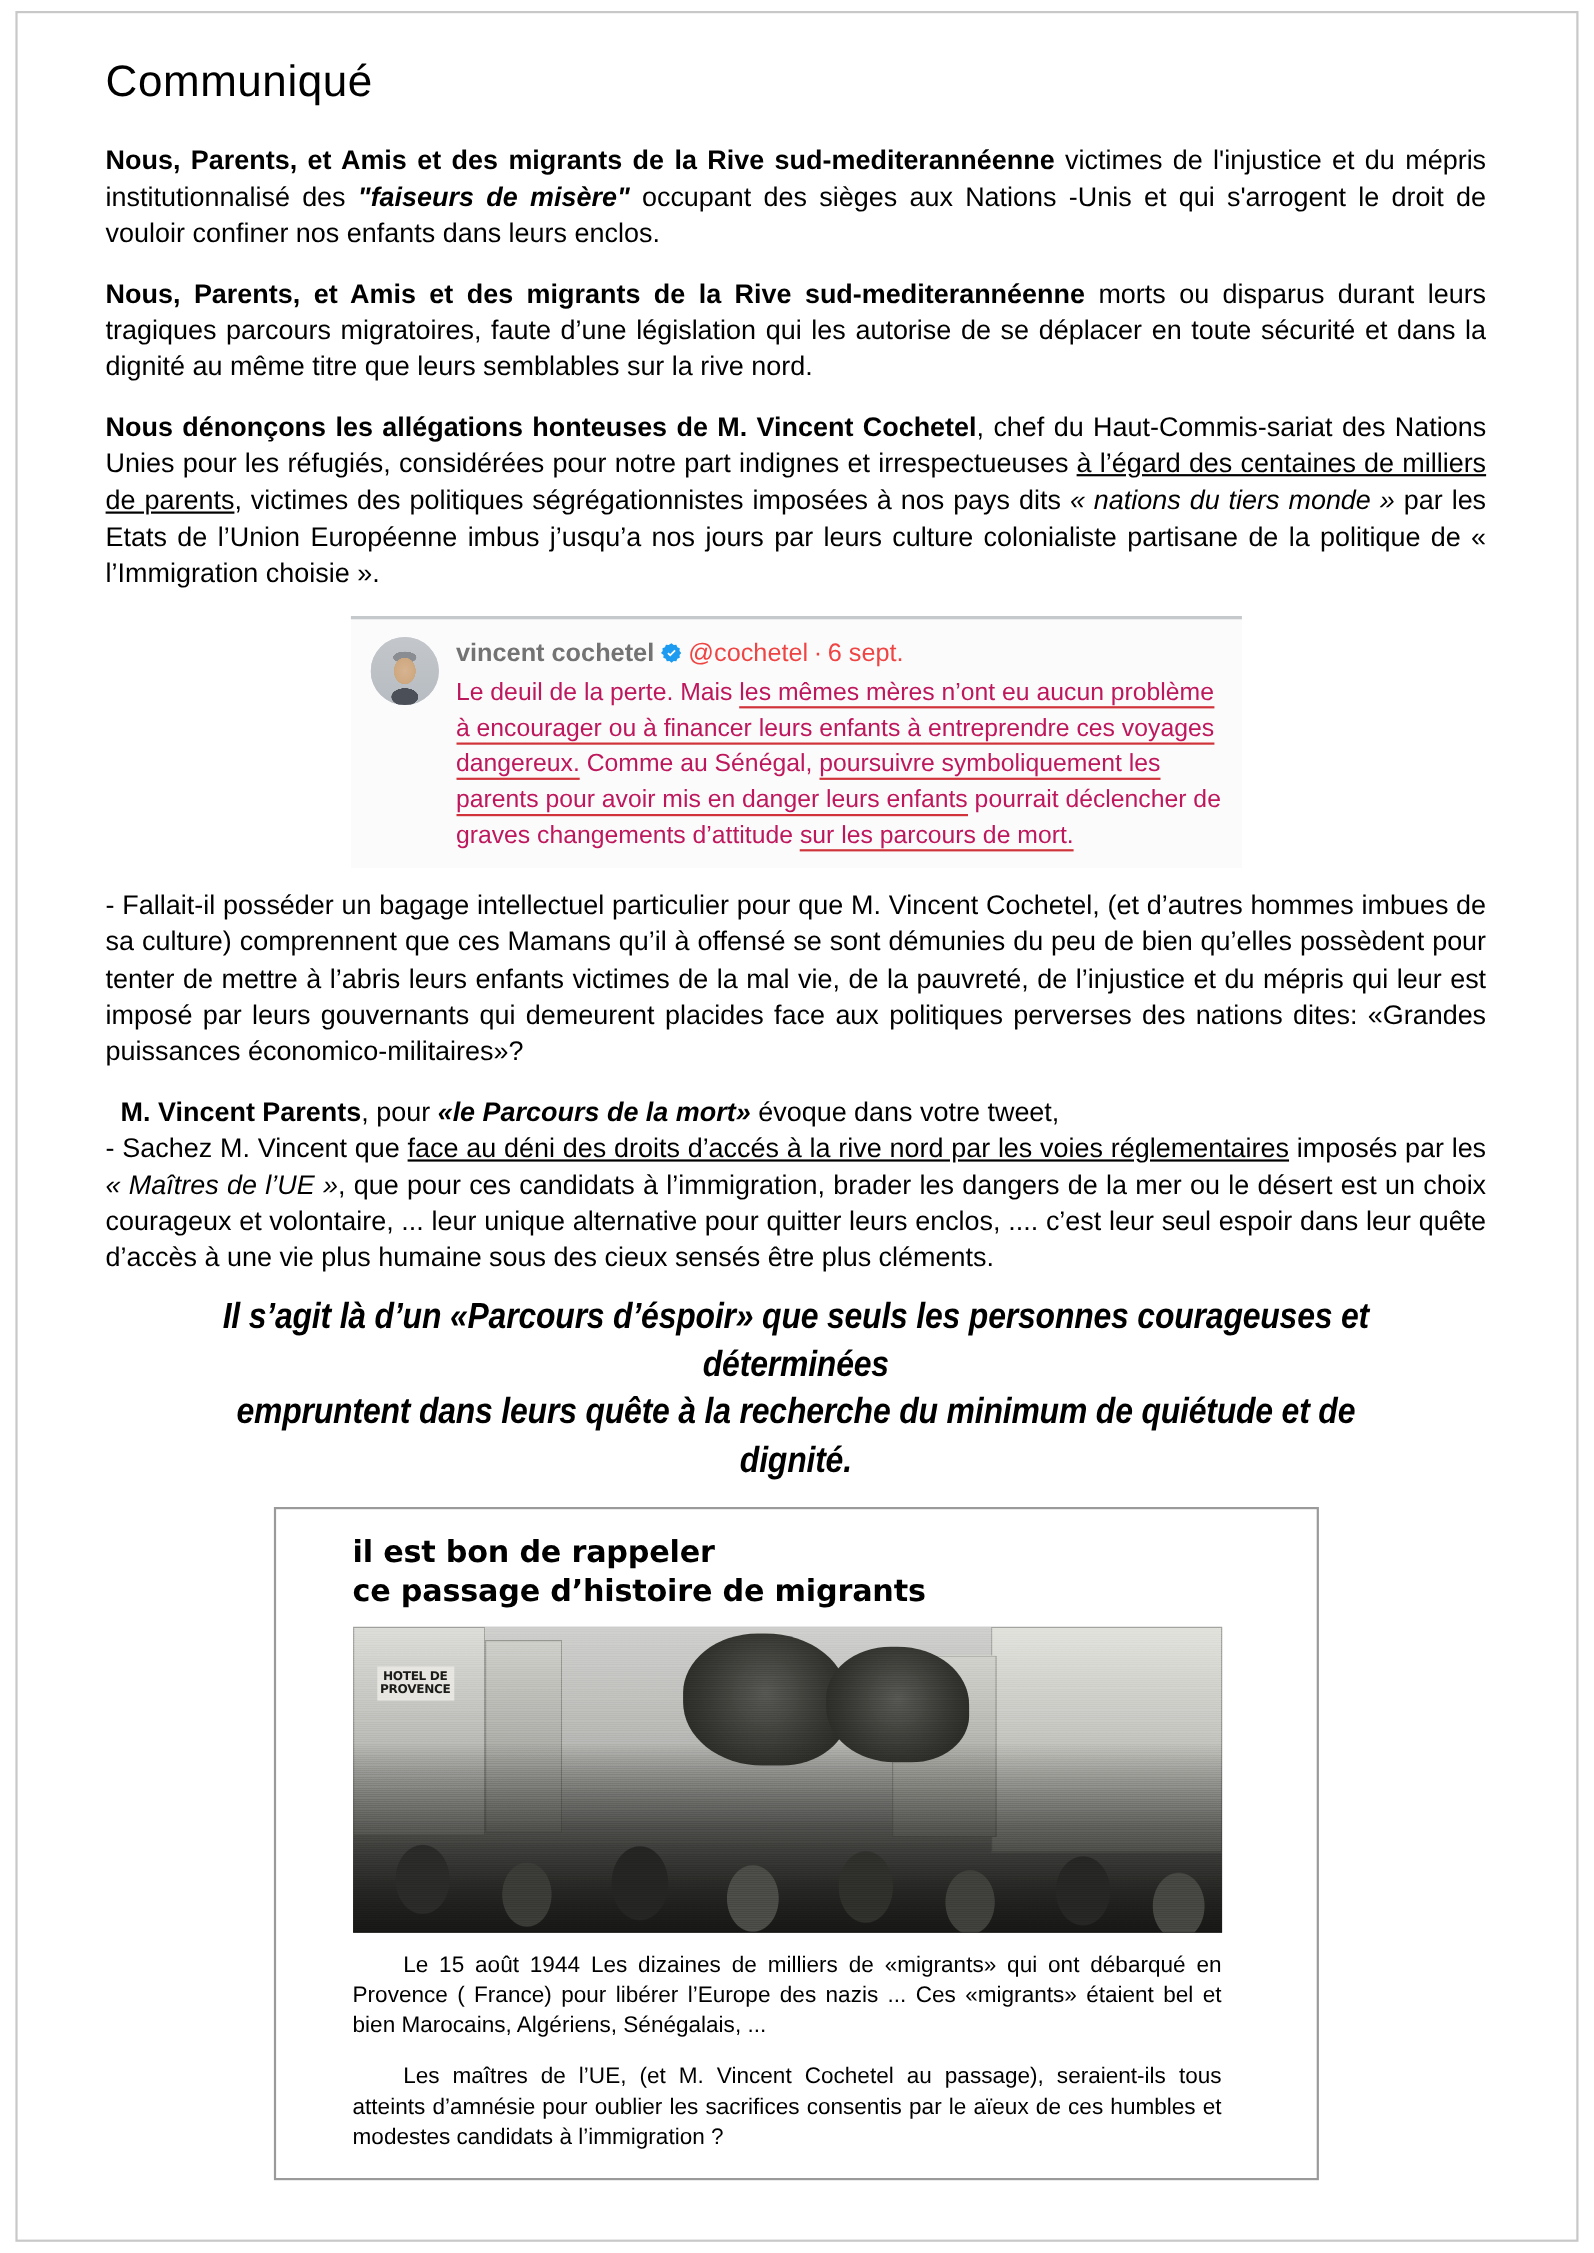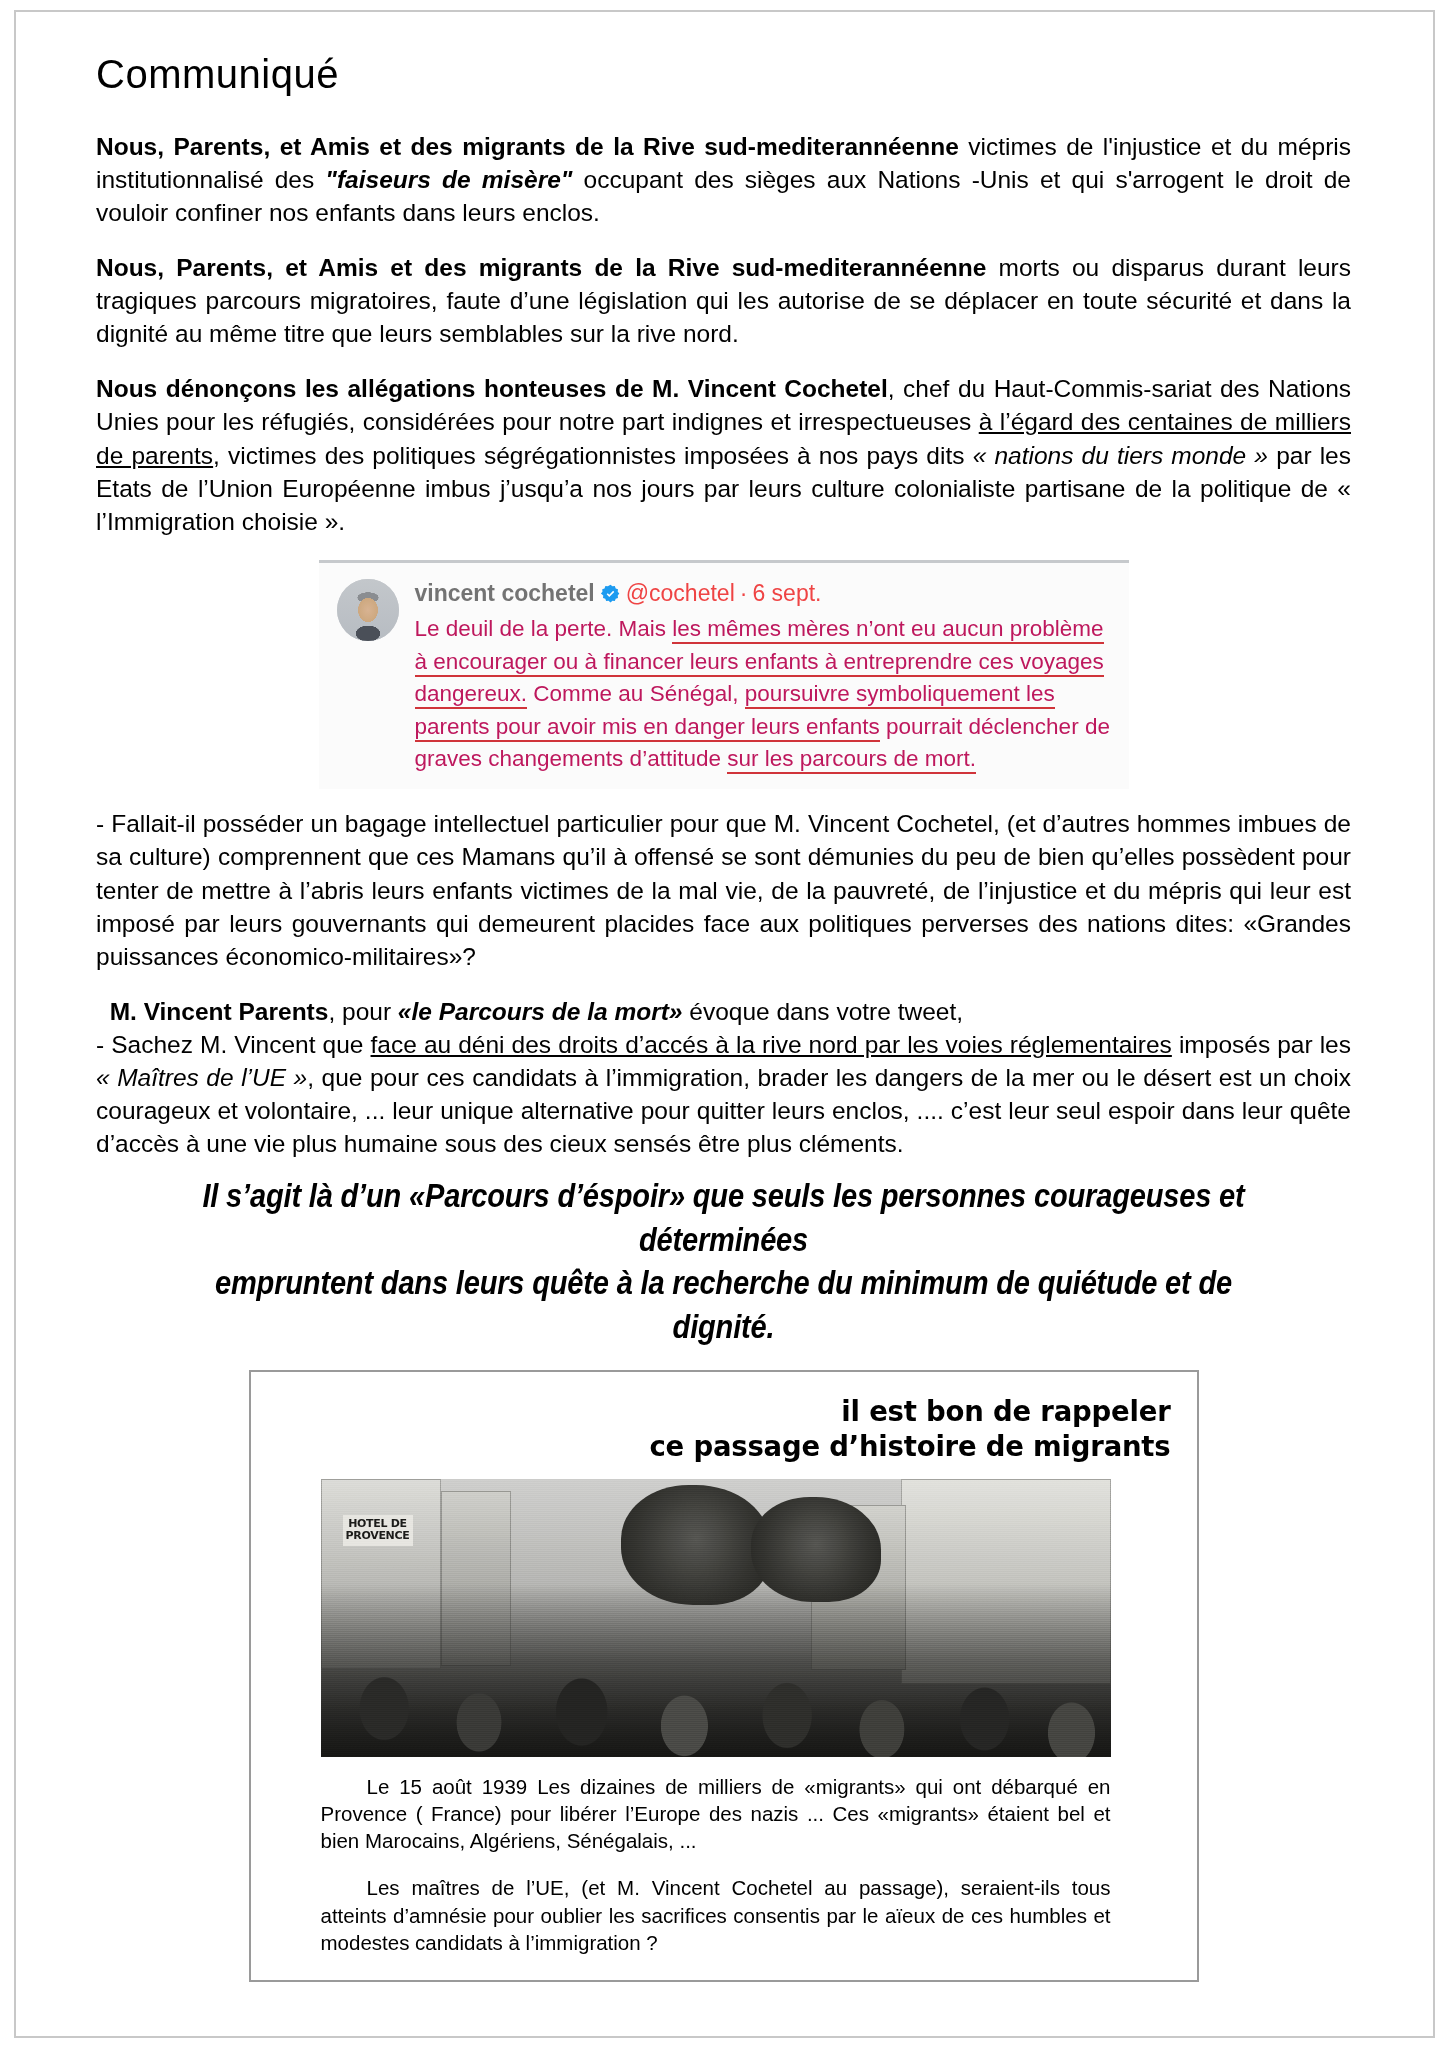--- a/index.html
+++ b/index.html
@@ -147,21 +147,20 @@
     box-sizing: border-box;
     padding: 22px 26px 24px 70px;
   }
   .photo-head {
     font-family: "DejaVu Sans", sans-serif;
     font-weight: 700;
     font-size: 27.5px;
     line-height: 1.28;
     margin-bottom: 14px;
     letter-spacing: -0.2px;
-    text-align: right;
   }
   .photo-frame {
     width: 790px;
     height: 278px;
     position: relative;
     overflow: hidden;
     background: #1d1d1d;
   }
   .photo-caption {
     font-size: 20.5px;
@@ -281,19 +280,19 @@
           <div class="ph-bld" style="left:120px;top:12px;width:70px;height:175px;background:linear-gradient(#cfcfca,#8f8f8b);"></div>
           <div class="ph-bld" style="right:0;top:0;width:210px;height:205px;background:linear-gradient(#e2e2dd,#a5a5a0);"></div>
           <div class="ph-bld" style="right:205px;top:26px;width:95px;height:165px;background:linear-gradient(#d2d2cd,#95958f);"></div>
           <div class="ph-tree" style="left:300px;top:6px;width:150px;height:120px;"></div>
           <div class="ph-tree" style="left:430px;top:18px;width:130px;height:105px;"></div>
           <div class="ph-sign" style="left:22px;top:36px;width:70px;">HOTEL DE PROVENCE</div>
           <div class="ph-crowd"></div>
           <div class="ph-grain"></div>
         </div>
 
-        <p class="photo-caption"><span class="indent"></span><span>Le 15 août 1939 Les dizaines de milliers de «migrants» qui ont débarqué en Provence ( France) pour libérer l’Europe des nazis ... Ces «migrants» étaient bel et bien Marocains, Algériens, Sénégalais, ...</span></p>
+        <p class="photo-caption"><span class="indent"></span><span>Le 15 août 1944 Les dizaines de milliers de «migrants» qui ont débarqué en Provence ( France) pour libérer l’Europe des nazis ... Ces «migrants» étaient bel et bien Marocains, Algériens, Sénégalais, ...</span></p>
         <p class="photo-caption"><span class="indent"></span><span>Les maîtres de l’UE, (et M. Vincent Cochetel au passage), seraient-ils tous atteints d’amnésie pour oublier les sacrifices consentis par le aïeux de ces humbles et modestes candidats à l’immigration ?</span></p>
       </div>
     </div>
 
   </div>
 </div>
 
 </body></html>

